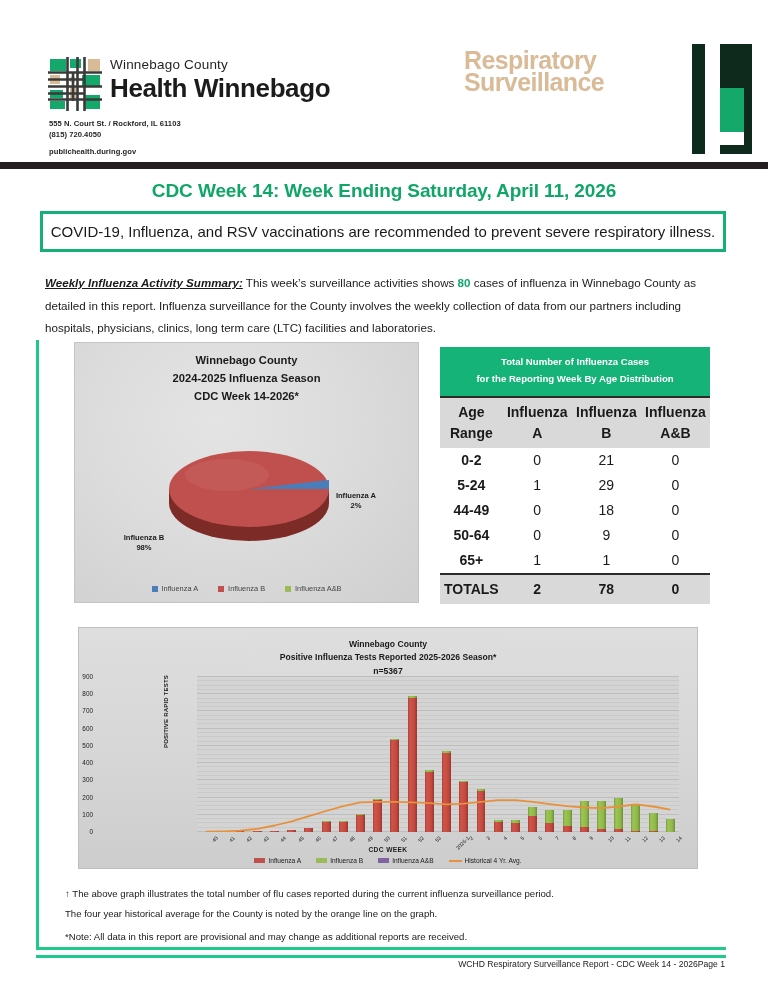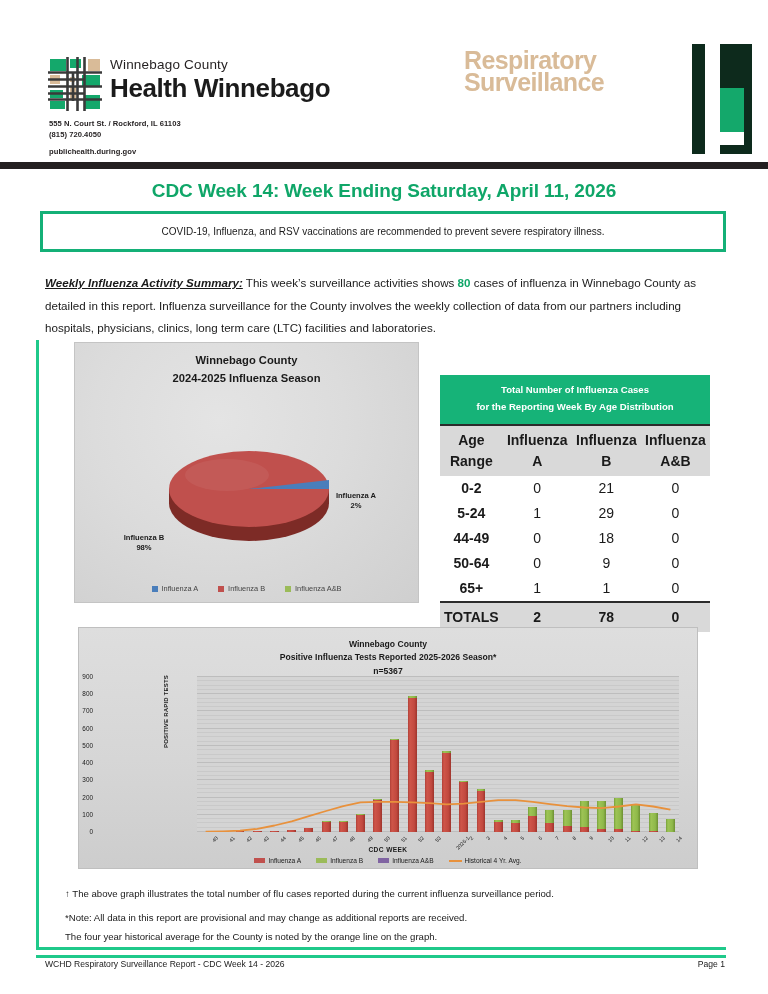--- a/index.html
+++ b/index.html
@@ -21,21 +21,21 @@
   .banner-l3{position:absolute;left:13px;top:49px;font-size:38px;font-weight:bold;color:#231f20;letter-spacing:-1.2px;line-height:1;}
   .bang{position:absolute;left:242px;top:2px;width:60px;height:110px;background:#0d2a1c;}
   .bang-inner-top{position:absolute;left:13px;top:0px;width:15px;height:110px;background:#fff;}
   .bang-green{position:absolute;left:28px;top:44px;width:24px;height:44px;background:#14a86b;}
   .bang-wht2{position:absolute;left:28px;top:88px;width:24px;height:13px;background:#fff;}
   .header-rule{position:absolute;left:0;top:162px;width:768px;height:7px;background:#231f20;}
 
   
   .title{position:absolute;left:0;top:180px;width:768px;text-align:center;font-size:19px;font-weight:bold;color:#0fa668;letter-spacing:-.1px;}
   .alertbox{position:absolute;left:40px;top:211px;width:686px;height:41px;border:3px solid #14b077;box-sizing:border-box;display:flex;align-items:center;justify-content:center;}
-  .alertbox span{font-size:10px;color:#1a1a1a;}
+  .alertbox span{font-size:15px;color:#1a1a1a;}
 
   
   .summary{position:absolute;left:45px;top:272px;width:682px;font-size:11.6px;line-height:1.95;color:#1a1a1a;}
   .summary .lead{font-weight:bold;font-style:italic;text-decoration:underline;}
   .summary .hl{color:#0fa668;font-weight:bold;}
 
   
   .bracket{position:absolute;left:36px;top:340px;width:690px;height:610px;border-left:3px solid #1fc98a;border-bottom:3px solid #1fc98a;box-sizing:border-box;}
 
   
@@ -46,21 +46,21 @@
   .pie-wrap{position:absolute;left:88px;top:88px;width:172px;height:125px;}
   .pie-lbl{position:absolute;font-size:7.6px;font-weight:bold;color:#1a1a1a;text-align:center;line-height:1.35;}
   .pie-lbl.a{left:246px;top:148px;width:70px;}
   .pie-lbl.b{left:34px;top:190px;width:70px;}
   .pie-legend{position:absolute;left:0;bottom:9px;width:100%;display:flex;justify-content:center;gap:20px;}
   .pie-legend .it{display:flex;align-items:center;gap:4px;font-size:7.4px;color:#444;}
   .sw{width:6px;height:6px;display:inline-block;}
 
   
   .tbl{position:absolute;left:440px;top:347px;width:270px;}
-  .tbl-head{background:#16b378;color:#fff;text-align:center;font-size:9.6px;font-weight:bold;padding:7px 6px 8px;line-height:1.75;margin-top:28px;}
+  .tbl-head{background:#16b378;color:#fff;text-align:center;font-size:9.6px;font-weight:bold;padding:7px 6px 8px;line-height:1.75;}
   table{border-collapse:collapse;width:100%;font-size:14px;}
   thead td{background:#d9d9d9;font-weight:bold;text-align:center;padding:4px 2px;line-height:1.5;border-top:2.5px solid #2b2b2b;}
   tbody td{text-align:center;padding:4.5px 2px;}
   tbody td.age{font-weight:bold;}
   tfoot td{text-align:center;padding:6px 2px 7px;font-weight:bold;background:#d9d9d9;border-top:2.5px solid #2b2b2b;}
 
   
   .bar-panel{position:absolute;left:78px;top:627px;width:620px;height:242px;
     background:linear-gradient(180deg,#dedede 0%,#d6d6d6 55%,#cdcdcd 100%);border:1px solid #bfbfbf;box-sizing:border-box;}
   .bar-title{position:absolute;left:0;top:10px;width:100%;text-align:center;font-size:8.6px;font-weight:bold;line-height:1.55;color:#1a1a1a;}
@@ -75,21 +75,21 @@
   .xlabel{position:absolute;font-size:5.2px;color:#1a1a1a;transform:rotate(-45deg);transform-origin:right top;white-space:nowrap;text-align:right;}
   .xaxis-title{position:absolute;left:0;top:218px;width:100%;text-align:center;font-size:6.6px;font-weight:bold;letter-spacing:.4px;color:#1a1a1a;}
   .bar-legend{position:absolute;left:0;bottom:4px;width:100%;display:flex;justify-content:center;gap:15px;align-items:center;}
   .bar-legend .it{display:flex;align-items:center;gap:3px;font-size:6.6px;color:#1a1a1a;}
   .lsw{width:11px;height:5px;display:inline-block;}
   .lline{width:13px;height:2px;background:#e8913c;display:inline-block;}
 
   
   .notes{position:absolute;left:65px;top:884px;width:660px;font-size:9.6px;line-height:2.05;color:#1a1a1a;}
   .footer-rule{position:absolute;left:36px;top:955px;width:690px;height:3px;background:#1fc98a;}
-  .footer{position:absolute;left:45px;top:959px;width:680px;display:flex;justify-content:space-between;font-size:8.6px;color:#1a1a1a;}
+  .footer{position:absolute;left:45px;top:959px;width:680px;display:flex;justify-content:flex-end;font-size:8.6px;color:#1a1a1a;}
 </style>
 </head>
 <body>
 
 <div class="page">
 
   <div class="header">
     <svg class="logo-mark" viewBox="0 0 54 54">
       <rect x="0" y="0" width="54" height="54" fill="#ffffff"></rect>
       <rect x="2" y="2" width="16" height="12" fill="#14a86b"></rect>
@@ -144,20 +144,21 @@
   <div class="summary">
     <span class="lead">Weekly Influenza Activity Summary:</span><span>  This week’s surveillance activities shows </span><span class="hl">80</span><span> cases of influenza in Winnebago County as detailed in this report.  Influenza surveillance for the County involves the weekly collection of data from our partners including hospitals, physicians, clinics, long term care (LTC) facilities and laboratories.</span>
   </div>
 
   <div class="bracket"></div>
 
   <div class="pie-panel">
     <div class="pie-title">
       <div>Winnebago County</div>
       <div>2024-2025 Influenza Season</div>
+      <div>CDC Week 14-2026*</div>
     </div>
 
     <div class="pie-wrap">
       <svg viewBox="0 0 172 125" width="172" height="125">
 
         <ellipse cx="86" cy="72" rx="80" ry="38" fill="#7d2b26"></ellipse>
         <rect x="6" y="58" width="160" height="15" fill="#7d2b26"></rect>
         <ellipse cx="86" cy="58" rx="80" ry="38" fill="#c0504d"></ellipse>
 
         <path d="M86 58 L166 52 L166 58 Z" fill="#4a7ebb"></path>
@@ -462,22 +463,22 @@
         </span>
       <span class="it">
           <i class="lline"></i>
           <span>Historical 4 Yr. Avg.</span>
         </span>
     </div>
   </div>
 
   <div class="notes">
     <div>↑ The above graph illustrates the total number of flu cases reported during the current influenza surveillance period.</div>
+    <div>The four year historical average for the County is noted by the orange line on the graph.</div>
     <div style="margin-top:4px">*Note: All data in this report are provisional and may change as additional reports are received.</div>
-    <div>The four year historical average for the County is noted by the orange line on the graph.</div>
   </div>
 
   <div class="footer-rule"></div>
   <div class="footer">
     <span>WCHD Respiratory Surveillance Report - CDC Week 14 - 2026</span>
     <span>Page 1</span>
   </div>
 
 </div>
 

